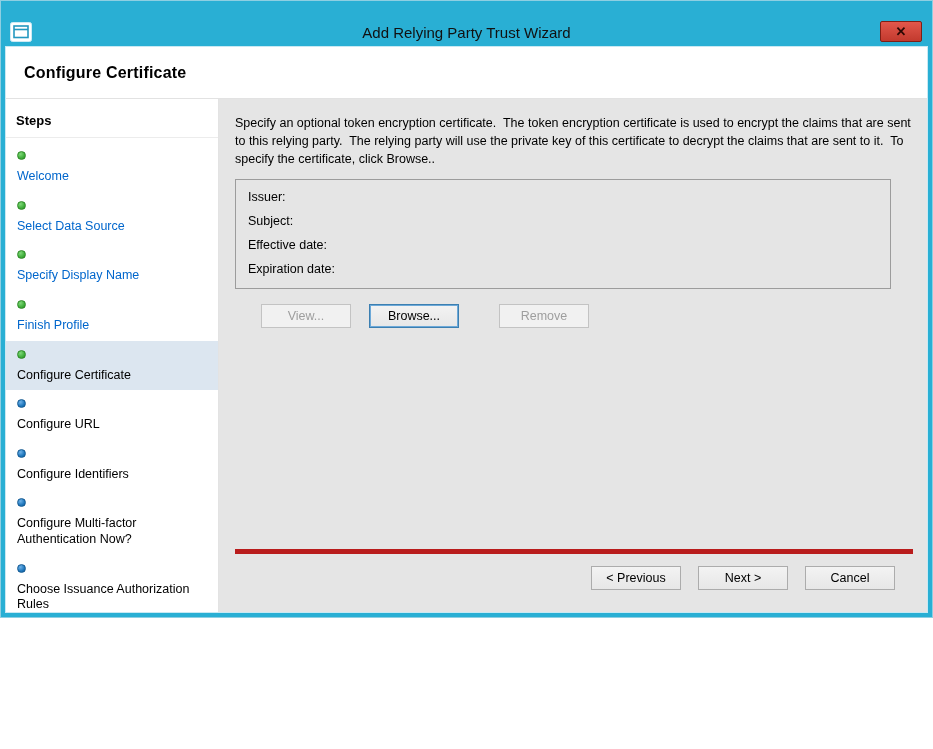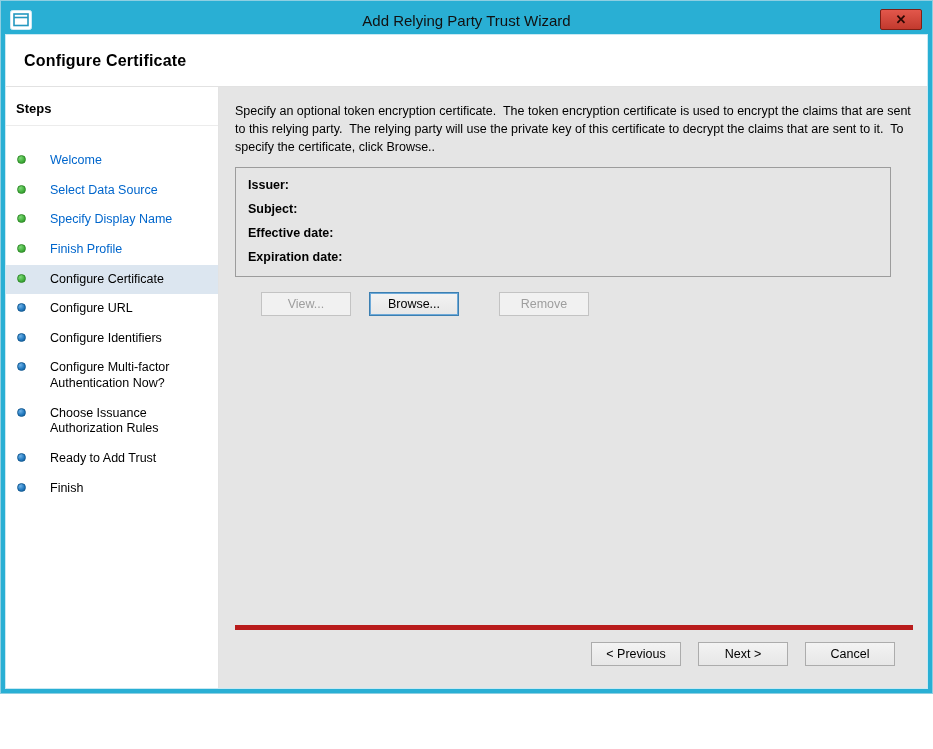--- a/index.html
+++ b/index.html
@@ -1,22 +1,22 @@
 <!DOCTYPE html>
 <html><head>
 <meta charset="utf-8">
 <style>
   * { margin: 0; padding: 0; box-sizing: border-box; }
   html, body { background: #ffffff; font-family: "Liberation Sans", sans-serif; }
 
   .window {
-    width: 933px; height: 694px;
+    width: 933px; height: 618px;
     background: #29AFD4;
     border: 1px solid #8ECFE2;
-    padding: 4px 4px 4px 4px;
+    padding: 16px 4px 4px 4px;
     position: relative;
   }
 
   
   .titlebar {
     height: 29px;
     position: relative;
   }
   .titlebar .app-icon {
     position: absolute; left: 4px; top: 4px;
@@ -65,28 +65,29 @@
     width: 213px;
     background: #ffffff;
     border-right: 1px solid #E3E3E3;
     padding-top: 6px;
     flex-shrink: 0;
   }
   .steps-header {
     font-size: 13px; font-weight: bold; color: #000;
     padding: 8px 12px 9px 10px;
     border-bottom: 1px solid #ECECEC;
-    margin-bottom: 20px;
+    margin-bottom: 4px;
   }
   .step {
     display: flex; align-items: flex-start;
-    gap: 24px;
+    gap: 9px;
     padding: 7px 8px 7px 11px;
     font-size: 12.5px; line-height: 1.25;
     color: #000;
+    flex-direction: column;
   }
   .step .dot {
     width: 9px; height: 9px; border-radius: 50%;
     flex-shrink: 0; margin-top: 2px;
   }
   .step.done .dot, .step.current .dot {
     background: radial-gradient(circle at 35% 30%, #7FD879, #3FAE3A 60%, #2F8A28);
     border: 1px solid #2F8A28;
   }
   .step.pending .dot {
@@ -109,21 +110,21 @@
     font-size: 12.5px; line-height: 1.42; color: #000;
     max-width: 680px;
     white-space: pre-wrap;
     margin-bottom: 11px;
   }
   .cert-box {
     border: 1px solid #9C9C9C;
     padding: 10px 12px 2px 12px;
     margin-right: 22px;
   }
-  .cert-field { font-size: 12.5px; color: #000; margin-bottom: 10px; font-weight: bold; }
+  .cert-field { font-size: 12.5px; color: #000; margin-bottom: 10px; }
 
   .cert-buttons {
     display: flex; gap: 18px;
     margin-top: 15px; margin-left: 4px;
   }
 
   .btn {
     min-width: 90px; height: 24px;
     font-size: 12.5px; color: #000;
     font-family: "Liberation Sans", sans-serif;

